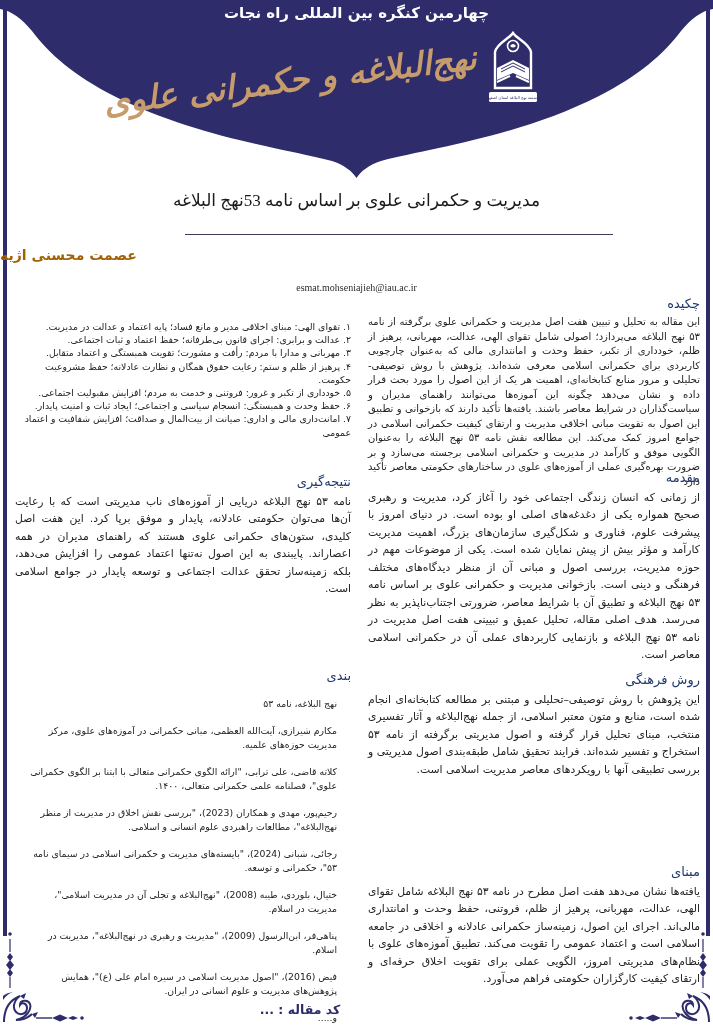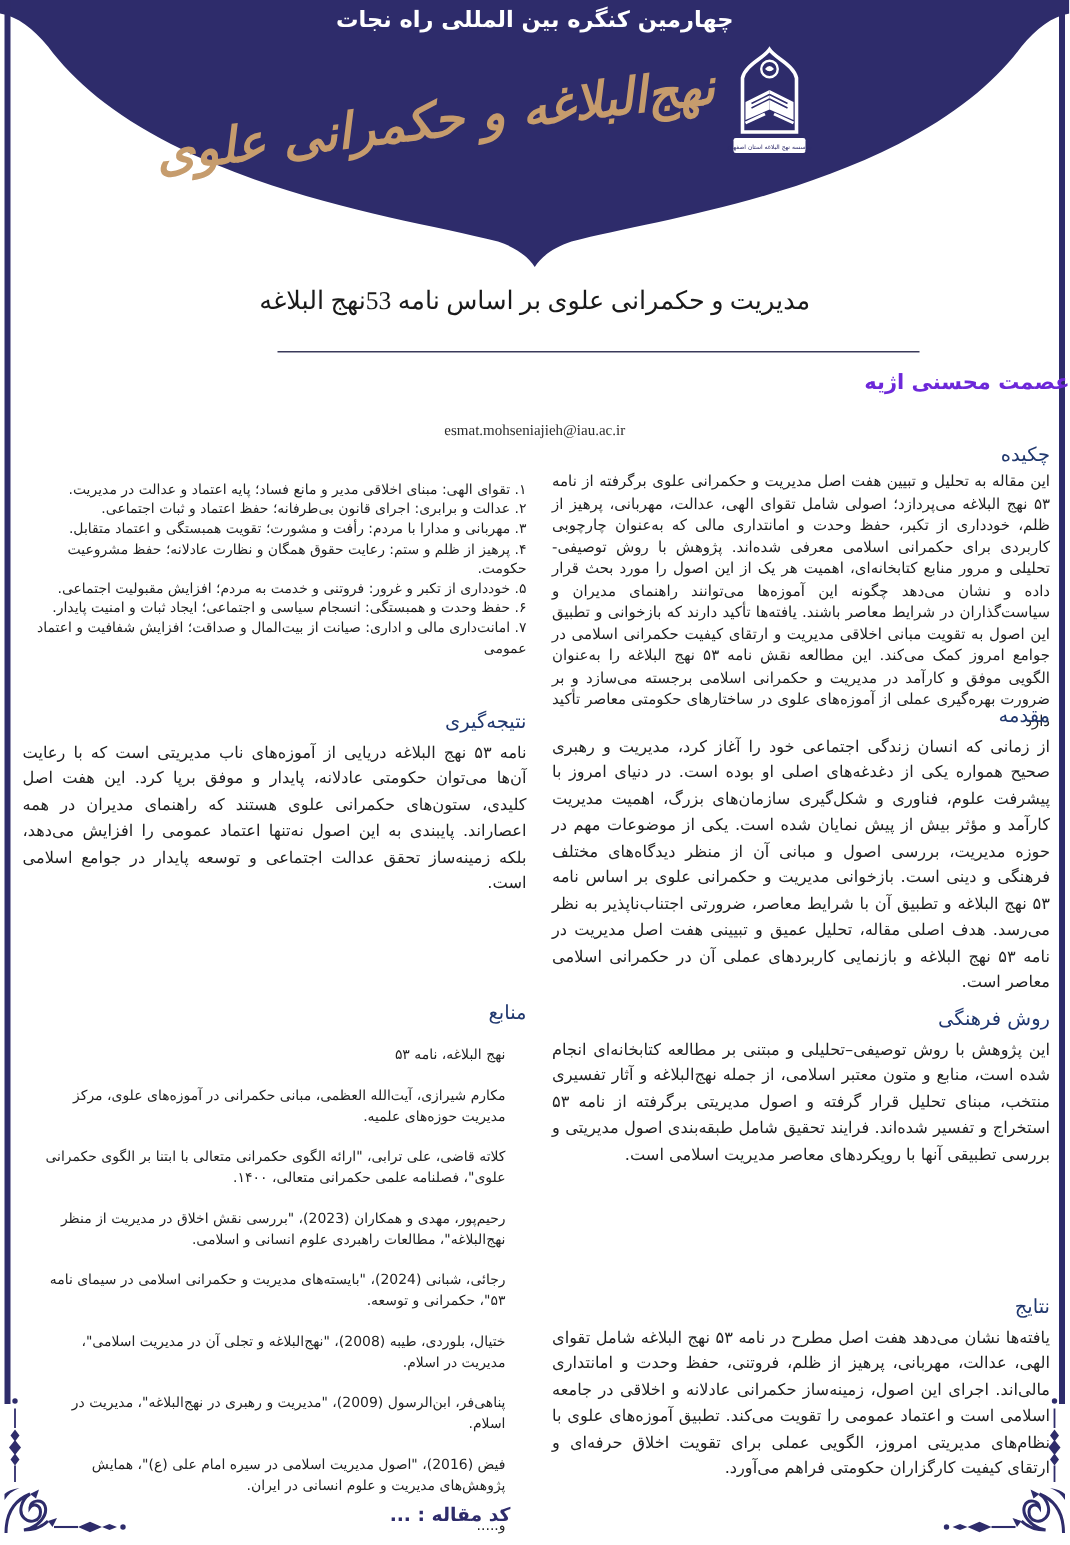--- a/index.html
+++ b/index.html
@@ -19,22 +19,22 @@
 
   
   .side-line{position:absolute;top:0;width:4px;height:936px;background:#2e2c6b;}
   .side-line.left{left:3px;} .side-line.right{right:3px;}
 
   
   .paper-title{position:absolute;top:190px;left:0;width:713px;text-align:center;
        font-family:"Liberation Serif","DejaVu Serif",serif;font-size:17px;color:#1a1a1a;}
   .title-rule{position:absolute;top:234px;left:185px;width:428px;height:0;
        border-top:1.5px solid #3a3a5a;}
-  .author{position:absolute;top:247px;left:0;width:713px;text-align:right;
-       color:#6d28d9;font-size:14px;font-weight:bold;}
+  .author{position:absolute;top:247px;left:0;width:713px;text-align:left;
+       color:#a16207;font-size:14px;font-weight:bold;}
   .email{position:absolute;top:282px;left:0;width:713px;text-align:center;
        direction:ltr;font-family:"Liberation Serif","DejaVu Serif",serif;
        font-size:10px;color:#2b2b2b;}
 
   
   .sec{position:absolute;direction:rtl;}
   .sec h2{margin:0 0 4px 0;font-size:13px;font-weight:normal;color:#21386e;}
   .sec .body{margin:0;color:#222;text-align:justify;}
   .small{font-size:10px;line-height:1.45;}
   .big{font-size:10.8px;line-height:1.62;color:#1c1c1c;}
@@ -113,41 +113,41 @@
     <h2>مقدمه</h2>
     <p class="body big">از زمانی که انسان زندگی اجتماعی خود را آغاز کرد، مدیریت و رهبری صحیح همواره یکی از دغدغه‌های اصلی او بوده است. در دنیای امروز با پیشرفت علوم، فناوری و شکل‌گیری سازمان‌های بزرگ، اهمیت مدیریت کارآمد و مؤثر بیش از پیش نمایان شده است. یکی از موضوعات مهم در حوزه مدیریت، بررسی اصول و مبانی آن از منظر دیدگاه‌های مختلف فرهنگی و دینی است. بازخوانی مدیریت و حکمرانی علوی بر اساس نامه ۵۳ نهج البلاغه و تطبیق آن با شرایط معاصر، ضرورتی اجتناب‌ناپذیر به نظر می‌رسد. هدف اصلی مقاله، تحلیل عمیق و تبیینی هفت اصل مدیریت در نامه ۵۳ نهج البلاغه و بازنمایی کاربردهای عملی آن در حکمرانی اسلامی معاصر است.</p>
   </section>
 
   <section class="sec col-right method">
     <h2>روش فرهنگی</h2>
     <p class="body big">این پژوهش با روش توصیفی–تحلیلی و مبتنی بر مطالعه  کتابخانه‌ای انجام شده است، منابع و متون معتبر اسلامی، از جمله نهج‌البلاغه و آثار تفسیری منتخب، مبنای تحلیل قرار گرفته و اصول مدیریتی برگرفته از نامه ۵۳ استخراج و تفسیر شده‌اند. فرایند تحقیق شامل طبقه‌بندی اصول مدیریتی و بررسی تطبیقی آنها با رویکردهای معاصر مدیریت اسلامی است.</p>
   </section>
 
   <section class="sec col-right results">
-    <h2>نتایج</h2>
+    <h2>مبنای</h2>
     <p class="body big">یافته‌ها نشان می‌دهد هفت اصل مطرح در نامه ۵۳ نهج البلاغه شامل تقوای الهی، عدالت، مهربانی، پرهیز از ظلم، فروتنی، حفظ وحدت و امانتداری مالی‌اند. اجرای این اصول، زمینه‌ساز حکمرانی عادلانه و اخلاقی در جامعه اسلامی است و اعتماد عمومی را تقویت می‌کند. تطبیق آموزه‌های علوی با نظام‌های مدیریتی امروز، الگویی عملی برای تقویت اخلاق حرفه‌ای و ارتقای کیفیت کارگزاران حکومتی فراهم می‌آورد.</p>
   </section>
 
   <section class="sec col-left principles">
     <div class="item">۱. تقوای الهی: مبنای اخلاقی مدیر و مانع فساد؛ پایه اعتماد و عدالت در مدیریت.</div>
     <div class="item">۲. عدالت و برابری: اجرای قانون بی‌طرفانه؛ حفظ اعتماد و ثبات اجتماعی.</div>
     <div class="item">۳. مهربانی و مدارا با مردم: رأفت و مشورت؛ تقویت همبستگی و اعتماد متقابل.</div>
     <div class="item">۴. پرهیز از ظلم و ستم: رعایت حقوق همگان و نظارت عادلانه؛ حفظ مشروعیت حکومت.</div>
     <div class="item">۵. خودداری از تکبر و غرور: فروتنی و خدمت به مردم؛ افزایش مقبولیت اجتماعی.</div>
     <div class="item">۶. حفظ وحدت و همبستگی: انسجام سیاسی و اجتماعی؛ ایجاد ثبات و امنیت پایدار.</div>
     <div class="item">۷. امانت‌داری مالی و اداری: صیانت از بیت‌المال و صداقت؛ افزایش شفافیت و اعتماد عمومی</div>
   </section>
 
   <section class="sec col-left conclusion">
     <h2>نتیجه‌گیری</h2>
     <p class="body big">نامه ۵۳ نهج البلاغه دریایی از آموزه‌های ناب مدیریتی است که با رعایت آن‌ها می‌توان حکومتی عادلانه، پایدار و موفق برپا کرد. این هفت اصل کلیدی، ستون‌های حکمرانی علوی هستند که راهنمای مدیران در همه اعصاراند. پایبندی به این اصول نه‌تنها اعتماد عمومی را افزایش می‌دهد، بلکه زمینه‌ساز تحقق عدالت اجتماعی و توسعه پایدار در جوامع اسلامی است.</p>
   </section>
 
   <section class="sec col-left references">
-    <h2>منابع</h2>
+    <h2>بندی</h2>
     <div class="item">نهج البلاغه، نامه ۵۳</div>
     <div class="item">مکارم شیرازی، آیت‌الله العظمی، مبانی حکمرانی در آموزه‌های علوی، مرکز مدیریت حوزه‌های علمیه.</div>
     <div class="item">کلاته قاضی، علی ترابی، "ارائه الگوی حکمرانی متعالی با ابتنا بر الگوی حکمرانی علوی"، فصلنامه علمی حکمرانی متعالی، ۱۴۰۰.</div>
     <div class="item">رحیم‌پور، مهدی و همکاران (2023)، "بررسی نقش اخلاق در مدیریت از منظر نهج‌البلاغه"، مطالعات راهبردی علوم انسانی و اسلامی.</div>
     <div class="item">رجائی، شبانی (2024)، "بایسته‌های مدیریت و حکمرانی اسلامی در سیمای نامه ۵۳"، حکمرانی و توسعه.</div>
     <div class="item">ختیال، بلوردی، طیبه (2008)، "نهج‌البلاغه و تجلی آن در مدیریت اسلامی"، مدیریت در اسلام.</div>
     <div class="item">پناهی‌فر، ابن‌الرسول (2009)، "مدیریت و رهبری در نهج‌البلاغه"، مدیریت در اسلام.</div>
     <div class="item">فیض (2016)، "اصول مدیریت اسلامی در سیره امام علی (ع)"، همایش پژوهش‌های مدیریت و علوم انسانی در ایران.</div>
     <div class="item">و.....</div>
   </section>

